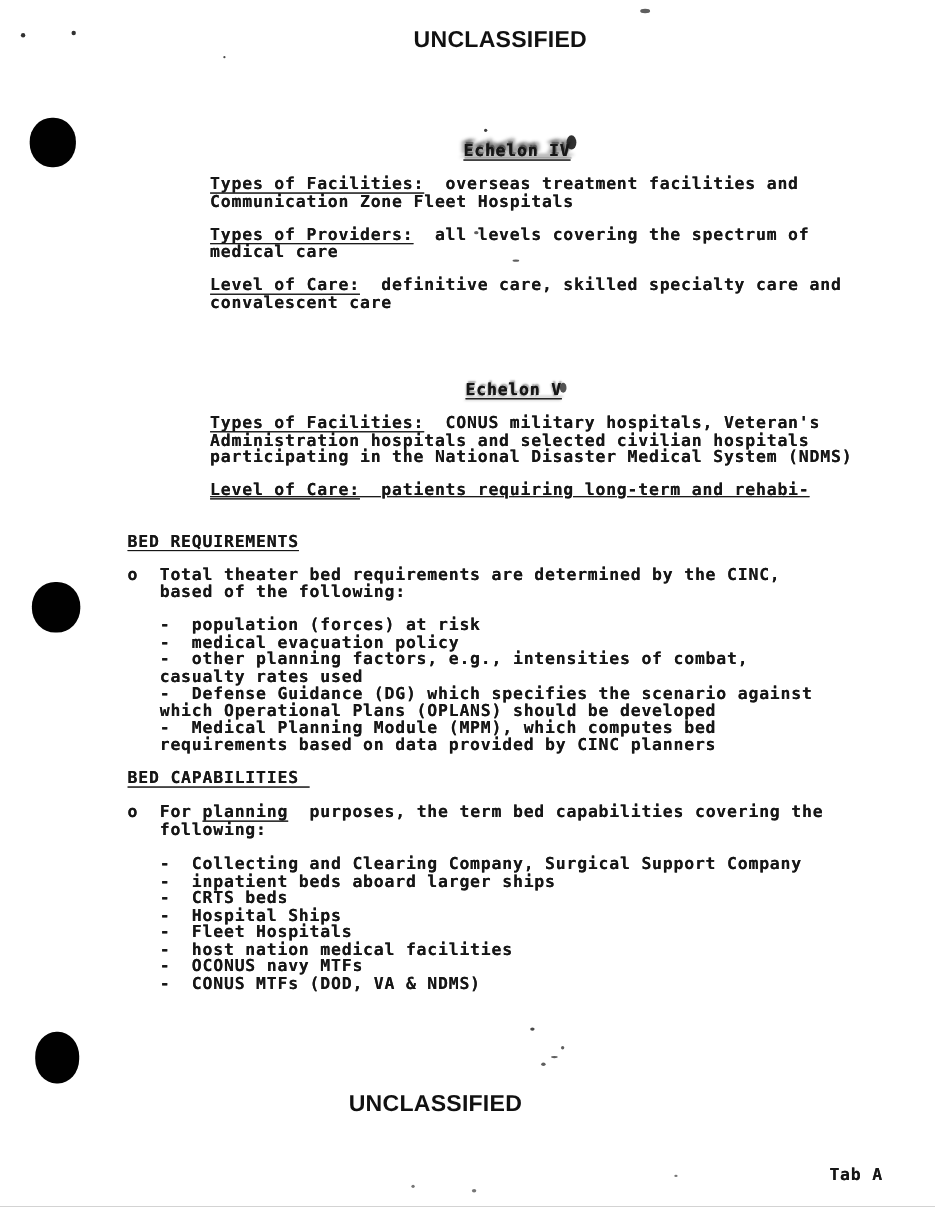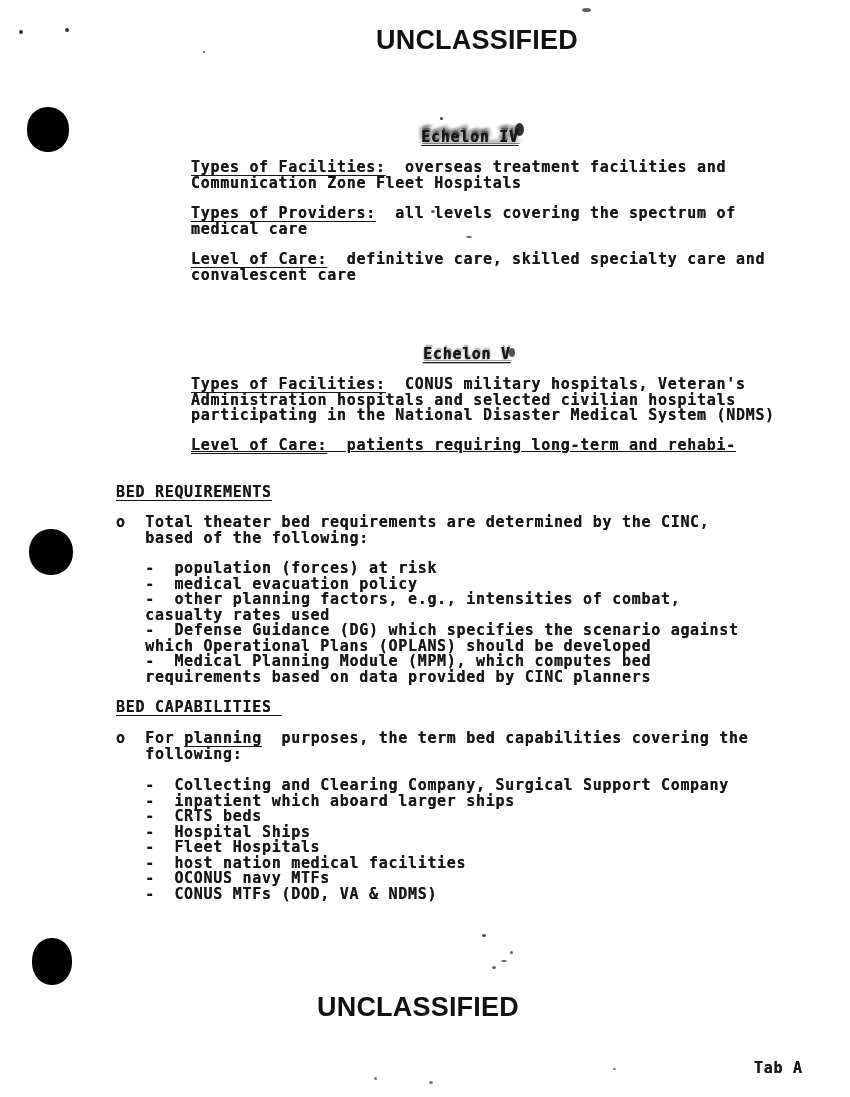--- a/index.html
+++ b/index.html
@@ -4,21 +4,21 @@
 <style>
   html,body { margin:0; padding:0; background:#9a9a9a; }
   .page {
     position:relative; width:850px; height:1097px; margin:0 auto;
     background:#ffffff; overflow:hidden;
     font-family:"DejaVu Sans Mono","Liberation Mono",monospace;
   }
   .classification {
     position:absolute;
     font-family:"Liberation Sans","DejaVu Sans",sans-serif;
-    font-weight:700; font-size:27px; color:#111;
+    font-weight:700; font-size:21px; color:#111;
     letter-spacing:0.2px; white-space:pre;
   }
   .classification.top    { left:376px; top:25px; }
   .classification.bottom { left:317px; top:992px; }
   .tab-label {
     position:absolute; left:754px; top:1059px;
     font-size:15px; font-weight:700; color:#161616;
     letter-spacing:0.7px; white-space:pre;
     text-shadow:0 0 0.6px rgba(0,0,0,0.75);
   }
@@ -97,21 +97,21 @@
       </div>
       <div class="block" style="top: 700px; left: 116px;">
         <div class="line"><span class="u">BED CAPABILITIES </span></div>
       </div>
       <div class="block" style="top: 731px; left: 116px;">
         <div class="line"><span>o  For </span><span class="u">planning</span><span>  purposes, the term bed capabilities covering the</span></div>
         <div class="line"><span>   following:</span></div>
       </div>
       <div class="block" style="top: 778px; left: 116px;">
         <div class="line"><span>   -  Collecting and Clearing Company, Surgical Support Company</span></div>
-        <div class="line"><span>   -  inpatient which aboard larger ships</span></div>
+        <div class="line"><span>   -  inpatient beds aboard larger ships</span></div>
         <div class="line"><span>   -  CRTS beds</span></div>
         <div class="line"><span>   -  Hospital Ships</span></div>
         <div class="line"><span>   -  Fleet Hospitals</span></div>
         <div class="line"><span>   -  host nation medical facilities</span></div>
         <div class="line"><span>   -  OCONUS navy MTFs</span></div>
         <div class="line"><span>   -  CONUS MTFs (DOD, VA &amp; NDMS)</span></div>
       </div>
     </div>
   <div class="classification bottom">UNCLASSIFIED</div>
   <div class="tab-label">Tab A</div>

